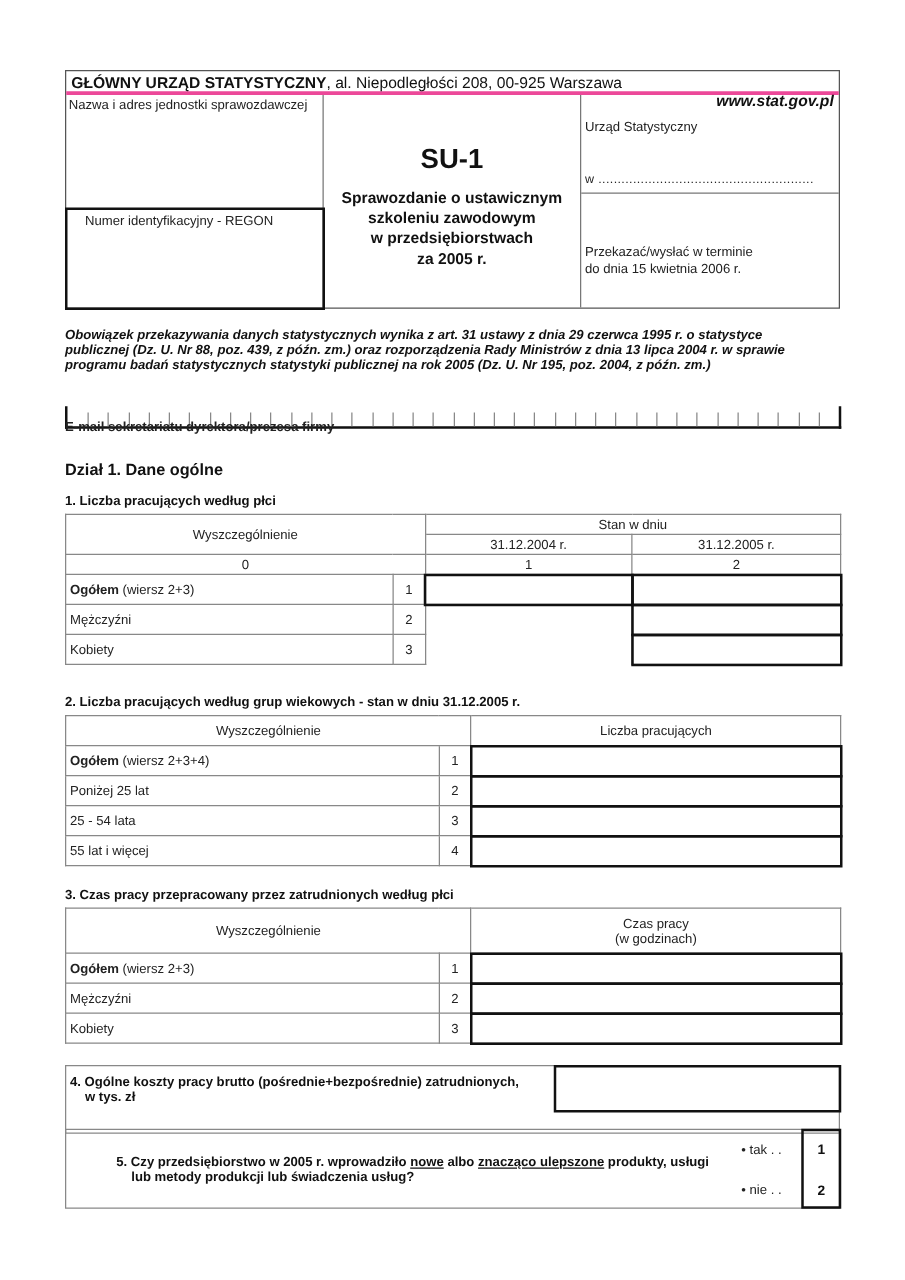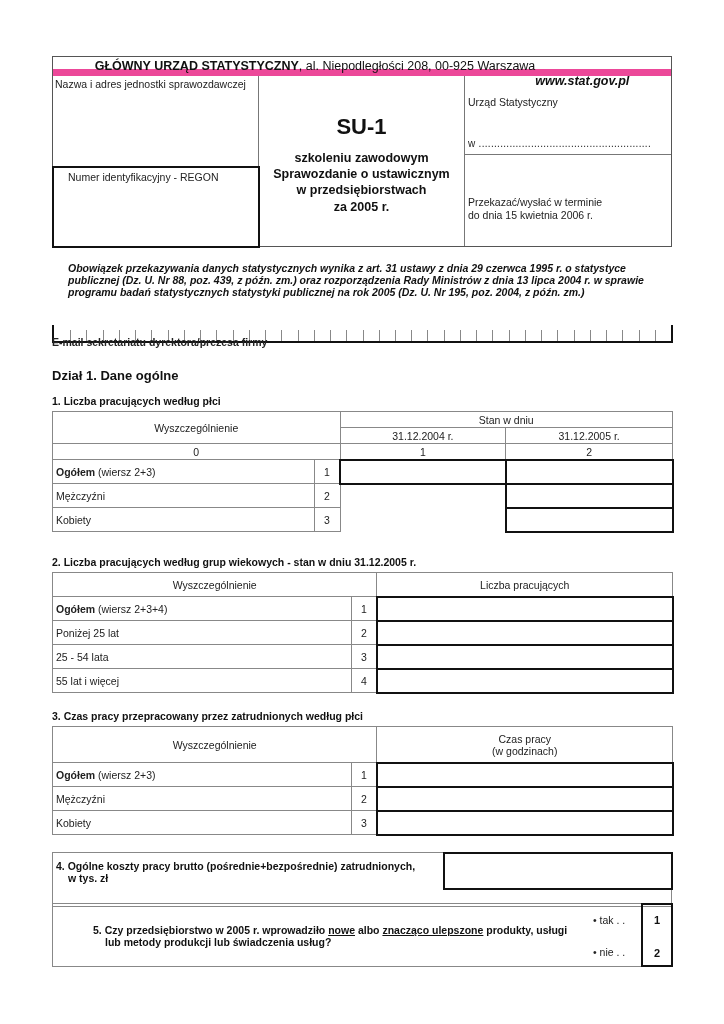--- a/index.html
+++ b/index.html
@@ -2,38 +2,38 @@
 <html><head>
 <meta charset="utf-8">
 <style>
   * { box-sizing: border-box; margin: 0; padding: 0; }
   html, body { width: 724px; height: 1024px; background: #fff; }
   body { font-family: "Liberation Sans", sans-serif; color: #111; position: relative; overflow: hidden; }
   .abs { position: absolute; }
 
   
   .hdr { left: 52px; top: 56px; width: 620px; height: 191px; border: 1.5px solid #555; }
-  .hdr-top { left: 0; top: 0; width: 100%; height: 19px; border-bottom: 7px solid #ec4899; font-size: 12.5px; line-height: 18px; padding: 0 4px; display:flex; justify-content: center; }
+  .hdr-top { left: 0; top: 0; width: 100%; height: 19px; border-bottom: 3px solid #ec4899; font-size: 12.5px; line-height: 18px; padding: 0 4px; display:flex; justify-content: space-between; }
   .hdr-top b { font-weight: bold; }
   .hdr-top .url { font-weight: bold; font-style: italic; margin-top: 15px; }
   .col-left { left: 0; top: 19px; width: 206px; height: 170px; border-right: 1px solid #777; }
   .name-label { font-size: 10.5px; padding: 2px 2px; color:#222; }
   .regon-box { left: -1px; top: 90px; width: 208px; height: 82px; border: 2px solid #111; }
   .regon-label { font-size: 10.5px; padding: 3px 14px; color:#222; }
   .col-mid { left: 206px; top: 19px; width: 206px; height: 170px; border-right: 1px solid #777; text-align: center; }
   .form-code { position:absolute; left:0; width:100%; top: 38px; font-size: 22px; font-weight: bold; }
   .form-title { position:absolute; left:0; width:100%; top: 74px; font-size: 12.5px; font-weight: bold; line-height: 16px; }
   .form-year { position:absolute; left:0; width:100%; top: 124px; font-size: 12.5px; font-weight: bold; }
   .col-right { left: 412px; top: 19px; width: 206px; height: 170px; }
   .office-top { position:absolute; left:0; top:0; width:100%; height: 79px; border-bottom: 1px solid #777; }
   .office-label { position:absolute; left:3px; top: 20px; font-size: 10.5px; color:#222; }
   .office-w { position:absolute; left:3px; top: 62px; font-size: 10px; color:#222; letter-spacing: 0.3px; }
   .deadline { position:absolute; left:3px; top: 120px; font-size: 10.5px; line-height: 13px; color:#222; }
 
-  .legal { left: 68px; top: 262px; width: 610px; font-size: 10.5px; font-weight: bold; font-style: italic; line-height: 12px; color:#111; }
+  .legal { left: 52px; top: 262px; width: 610px; font-size: 10.5px; font-weight: bold; font-style: italic; line-height: 12px; color:#111; }
 
   
   .comb { left: 52px; top: 325px; width: 621px; height: 18px; border-bottom: 2px solid #111; border-left: 2px solid #111; border-right: 2px solid #111; }
   .comb .tick { position:absolute; bottom: 0; width: 1px; height: 11px; background: #888; }
   .email-label { left: 52px; top: 336px; font-size: 10.5px; color:#222;font-weight:bold; }
 
   .section-title { left: 52px; top: 368px; font-size: 13px; font-weight: bold; }
   .q-title { font-size: 10.5px; font-weight: bold; }
 
   table.grid { position: absolute; border-collapse: collapse; font-size: 10.5px; }
@@ -66,22 +66,22 @@
   <div class="abs col-left">
     <div class="name-label">Nazwa i adres jednostki sprawozdawczej</div>
     <div class="abs regon-box">
       <div class="regon-label">Numer identyfikacyjny - REGON</div>
     </div>
   </div>
 
   <div class="abs col-mid">
     <div class="form-code">SU-1</div>
     <div class="form-title">
+      <div>Sprawozdanie o ustawicznym</div>
       <div>szkoleniu zawodowym</div>
-      <div>Sprawozdanie o ustawicznym</div>
       <div>w przedsiębiorstwach</div>
     </div>
     <div class="form-year">za 2005 r.</div>
   </div>
 
   <div class="abs col-right">
     <div class="office-top">
       <div class="office-label">Urząd Statystyczny</div>
       <div class="office-w">w ........................................................</div>
     </div>

